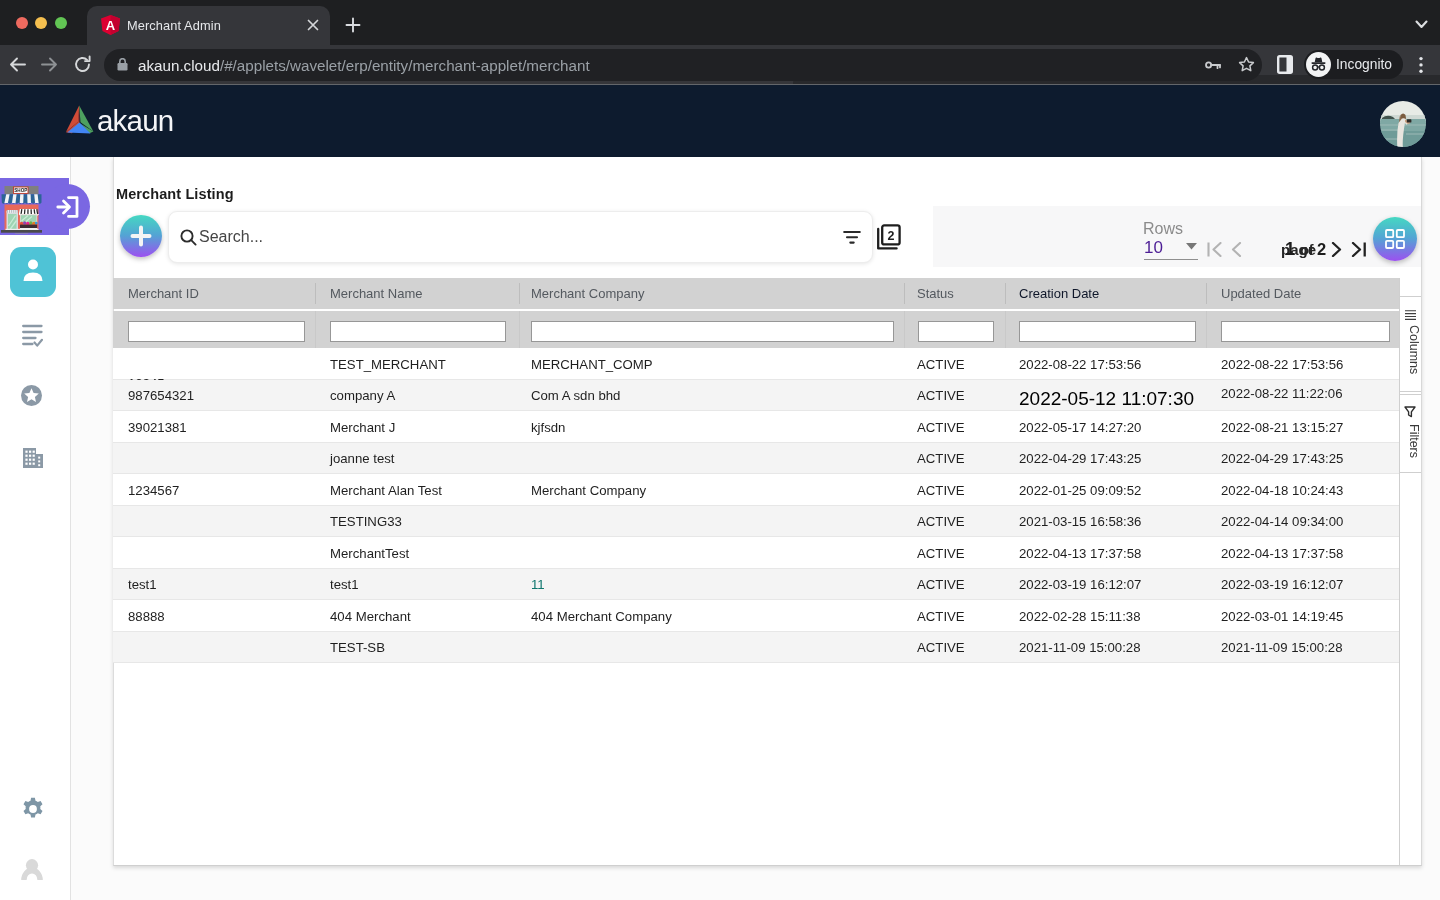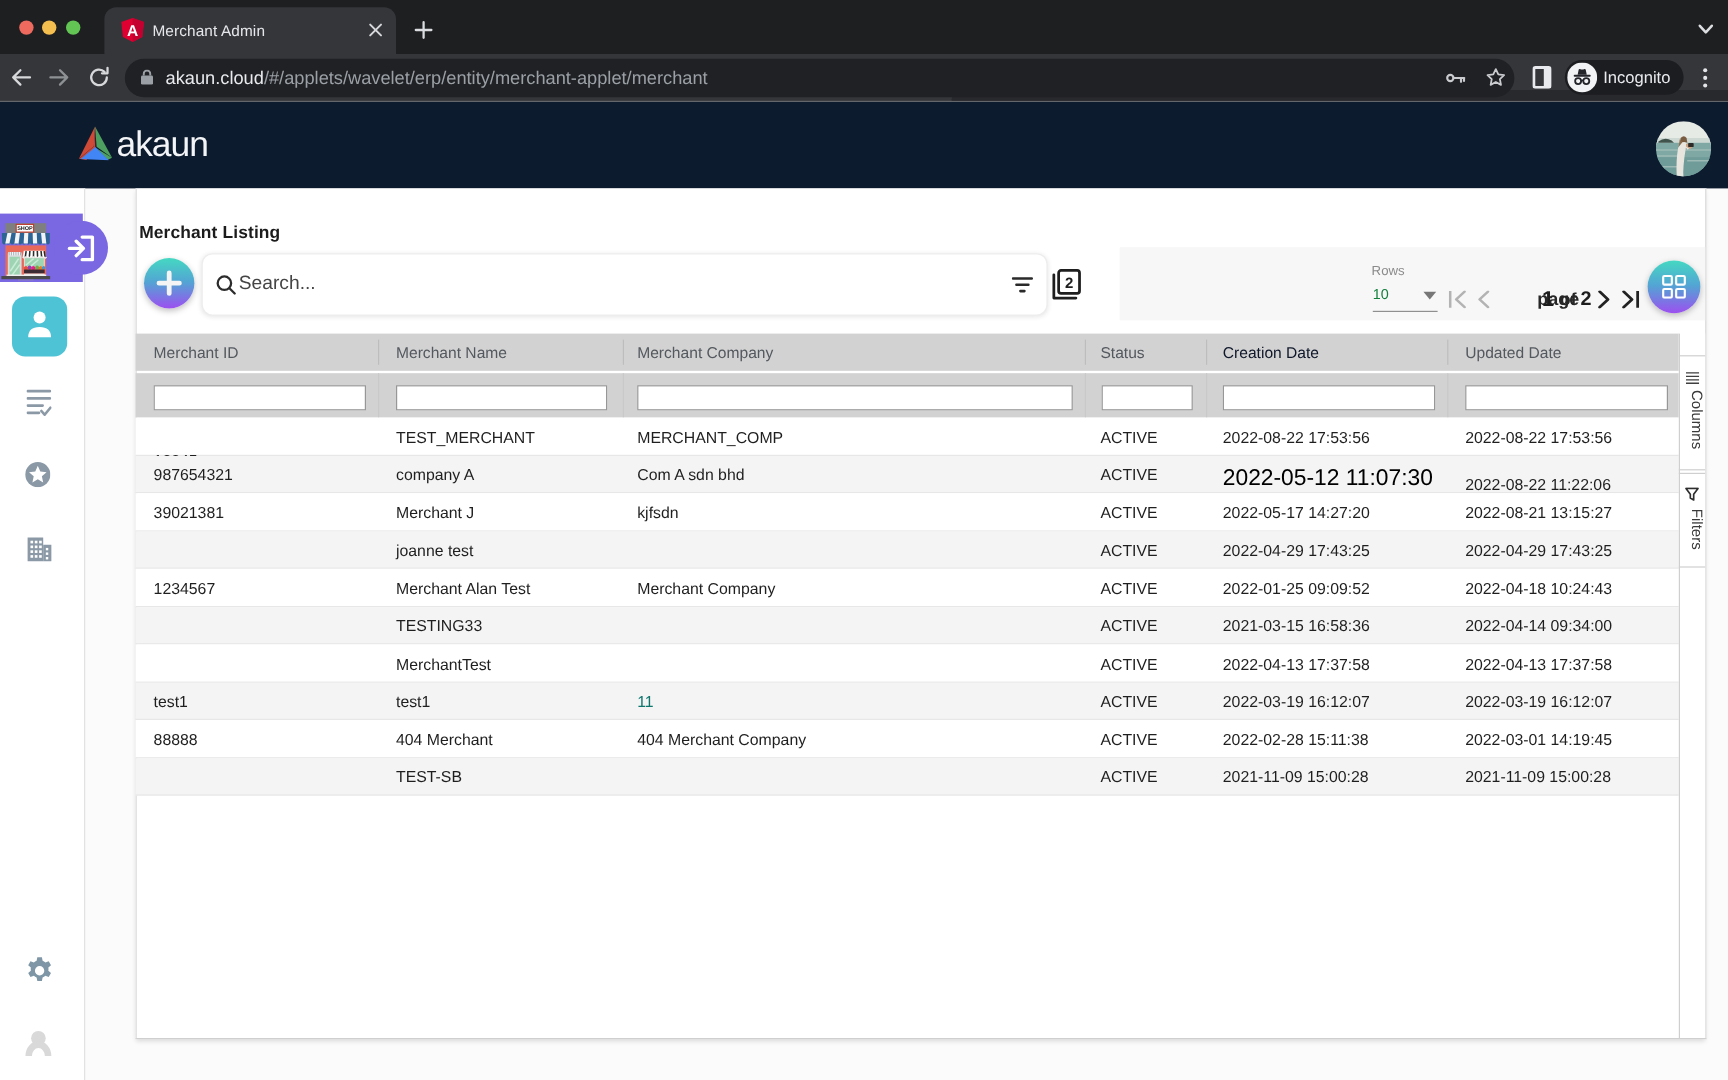--- a/index.html
+++ b/index.html
@@ -226,22 +226,22 @@
   </svg>
 
 <svg class="a" style="left:876px;top:224px" width="25" height="27" viewBox="0 0 25 27">
     <path d="M2.2 5 V24.4 H20.6" stroke="#1e1e1e" stroke-width="2.3" fill="none" stroke-linecap="round" stroke-linejoin="round"></path>
     <rect x="6.2" y="1.4" width="17.4" height="19" rx="2" fill="#fff" stroke="#1e1e1e" stroke-width="2.3"></rect>
     <text x="15" y="15.6" font-size="12.5" font-weight="bold" fill="#1e1e1e" text-anchor="middle" font-family="Liberation Sans">2</text>
   </svg>
 
 <div class="a" style="left:933px;top:206px;width:488px;height:61px;background:#f7f7f8"></div>
 
-<div class="a" style="left:1143px;top:220px;font-size:11px;color:#8b8b8b">Rows</div>
-<div class="a" style="left:1144px;top:238px;font-size:12px;color:#15803d">10</div>
+<div class="a" style="left:1143px;top:220px;font-size:16px;color:#8b8b8b">Rows</div>
+<div class="a" style="left:1144px;top:238px;font-size:17px;color:#4c1d95">10</div>
 <div class="a" style="left:1144px;top:259px;width:54px;height:1px;background:#8f8f8f"></div>
 <svg class="a" style="left:1186px;top:243px" width="11" height="6.5" viewBox="0 0 11 6.5">
     <polygon points="0,0 11,0 5.5,6.5" fill="#777"></polygon>
   </svg>
 
 <svg class="a" style="left:1207px;top:242px" width="16" height="15" viewBox="0 0 16 15">
     <path d="M1.5 0.5 V14.5" stroke="#b3b3b3" stroke-width="2.1"></path>
     <path d="M13.5 1 L6.5 7.5 L13.5 14" stroke="#b3b3b3" stroke-width="2.1" fill="none" stroke-linecap="round" stroke-linejoin="round"></path>
   </svg>
 <svg class="a" style="left:1231px;top:242px" width="11" height="15" viewBox="0 0 11 15">
@@ -301,21 +301,21 @@
 <div class="a" style="left:531px;top:356.5px;font-size:13.2px;color:#1f1f1f;white-space:nowrap">MERCHANT_COMP</div>
 <div class="a" style="left:917px;top:356.5px;font-size:13.2px;color:#1f1f1f;white-space:nowrap">ACTIVE</div>
 <div class="a" style="left:1019px;top:356.5px;font-size:13.2px;color:#1f1f1f;white-space:nowrap">2022-08-22 17:53:56</div>
 <div class="a" style="left:1221px;top:356.5px;font-size:13.2px;color:#1f1f1f;white-space:nowrap">2022-08-22 17:53:56</div>
 <div class="a" style="left:113px;top:379.5px;width:1286px;height:31.5px;background:#f4f4f4;border-bottom:1px solid #e7e7e7"></div>
 <div class="a" style="left:128px;top:388.0px;font-size:13.2px;color:#1f1f1f;white-space:nowrap">987654321</div>
 <div class="a" style="left:330px;top:388.0px;font-size:13.2px;color:#1f1f1f;white-space:nowrap">company A</div>
 <div class="a" style="left:531px;top:388.0px;font-size:13.2px;color:#1f1f1f;white-space:nowrap">Com A sdn bhd</div>
 <div class="a" style="left:917px;top:388.0px;font-size:13.2px;color:#1f1f1f;white-space:nowrap">ACTIVE</div>
 <div class="a" style="left:1019px;top:388.0px;font-size:19px;color:#000000;white-space:nowrap">2022-05-12 11:07:30</div>
-<div class="a" style="left:1221px;top:396px;font-size:13.2px;color:#1f1f1f;white-space:nowrap">2022-08-22 11:22:06</div>
+<div class="a" style="left:1221px;top:386px;font-size:13.2px;color:#1f1f1f;white-space:nowrap">2022-08-22 11:22:06</div>
 <div class="a" style="left:113px;top:411.0px;width:1286px;height:31.5px;background:#ffffff;border-bottom:1px solid #e7e7e7"></div>
 <div class="a" style="left:128px;top:419.5px;font-size:13.2px;color:#1f1f1f;white-space:nowrap">39021381</div>
 <div class="a" style="left:330px;top:419.5px;font-size:13.2px;color:#1f1f1f;white-space:nowrap">Merchant J</div>
 <div class="a" style="left:531px;top:419.5px;font-size:13.2px;color:#1f1f1f;white-space:nowrap">kjfsdn</div>
 <div class="a" style="left:917px;top:419.5px;font-size:13.2px;color:#1f1f1f;white-space:nowrap">ACTIVE</div>
 <div class="a" style="left:1019px;top:419.5px;font-size:13.2px;color:#1f1f1f;white-space:nowrap">2022-05-17 14:27:20</div>
 <div class="a" style="left:1221px;top:419.5px;font-size:13.2px;color:#1f1f1f;white-space:nowrap">2022-08-21 13:15:27</div>
 <div class="a" style="left:113px;top:442.5px;width:1286px;height:31.5px;background:#f4f4f4;border-bottom:1px solid #e7e7e7"></div>
 <div class="a" style="left:330px;top:451.0px;font-size:13.2px;color:#1f1f1f;white-space:nowrap">joanne test</div>
 <div class="a" style="left:917px;top:451.0px;font-size:13.2px;color:#1f1f1f;white-space:nowrap">ACTIVE</div>

